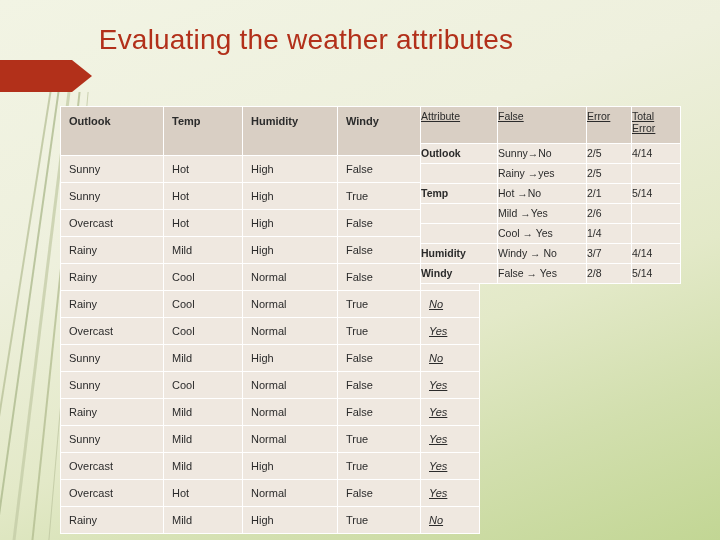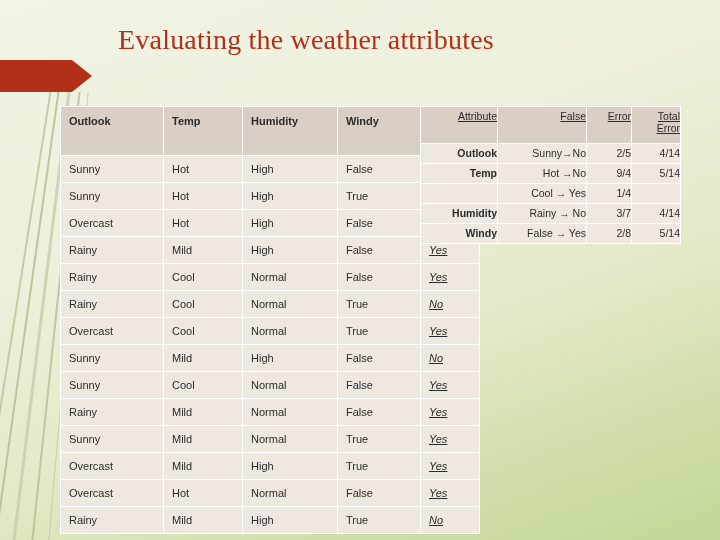--- a/index.html
+++ b/index.html
@@ -42,21 +42,21 @@
   .streak.s5 { left: 68px; top: 92px; width: 1px; height: 448px; transform: skewX(-5deg); background:#bcc49f;}
 
   .title {
     position: absolute;
     left: 0;
     top: 24px;
     width: 612px;
     text-align: center;
     font-size: 28px;
     color: #b2301a;
-    font-family: Liberation Serif, serif;
+    font-family: Liberation Sans, sans-serif;
     letter-spacing: 0.2px;
   }
 
   
   .left-table {
     position: absolute;
     left: 60px;
     top: 106px;
     border-collapse: collapse;
     font-size: 11px;
@@ -94,21 +94,21 @@
     left: 420px;
     top: 106px;
     border-collapse: collapse;
     font-size: 10.5px;
     color: #2b2b2b;
   }
   .right-table td, .right-table th {
     border: 1px solid #ffffff;
     background: #efe8e0;
     padding: 3px 0;
-    text-align: right;
+    text-align: left;
     vertical-align: top;
     font-weight: normal;
     height: 13px;
   }
   .right-table thead td {
     background: #d9cfc4;
     font-weight: normal;
     height: 30px;
   }
   .right-table thead td span.u {
@@ -259,34 +259,46 @@
       </tr>
     </thead>
     <tbody>
       <tr>
         <td class="b">Outlook</td>
         <td>Sunny→No</td>
         <td>2/5</td>
         <td>4/14</td>
       </tr>
       <tr>
+        <td class="b"></td>
+        <td>Rainy →yes</td>
+        <td>2/5</td>
+        <td></td>
+      </tr>
+      <tr>
         <td class="b">Temp</td>
         <td>Hot →No</td>
-        <td>9/4</td>
+        <td>2/1</td>
         <td>5/14</td>
+      </tr>
+      <tr>
+        <td class="b"></td>
+        <td>Mild →Yes</td>
+        <td>2/6</td>
+        <td></td>
       </tr>
       <tr>
         <td class="b"></td>
         <td>Cool → Yes</td>
         <td>1/4</td>
         <td></td>
       </tr>
       <tr>
         <td class="b">Humidity</td>
-        <td>Rainy → No</td>
+        <td>Windy → No</td>
         <td>3/7</td>
         <td>4/14</td>
       </tr>
       <tr>
         <td class="b">Windy</td>
         <td>False → Yes</td>
         <td>2/8</td>
         <td>5/14</td>
       </tr>
     </tbody>

